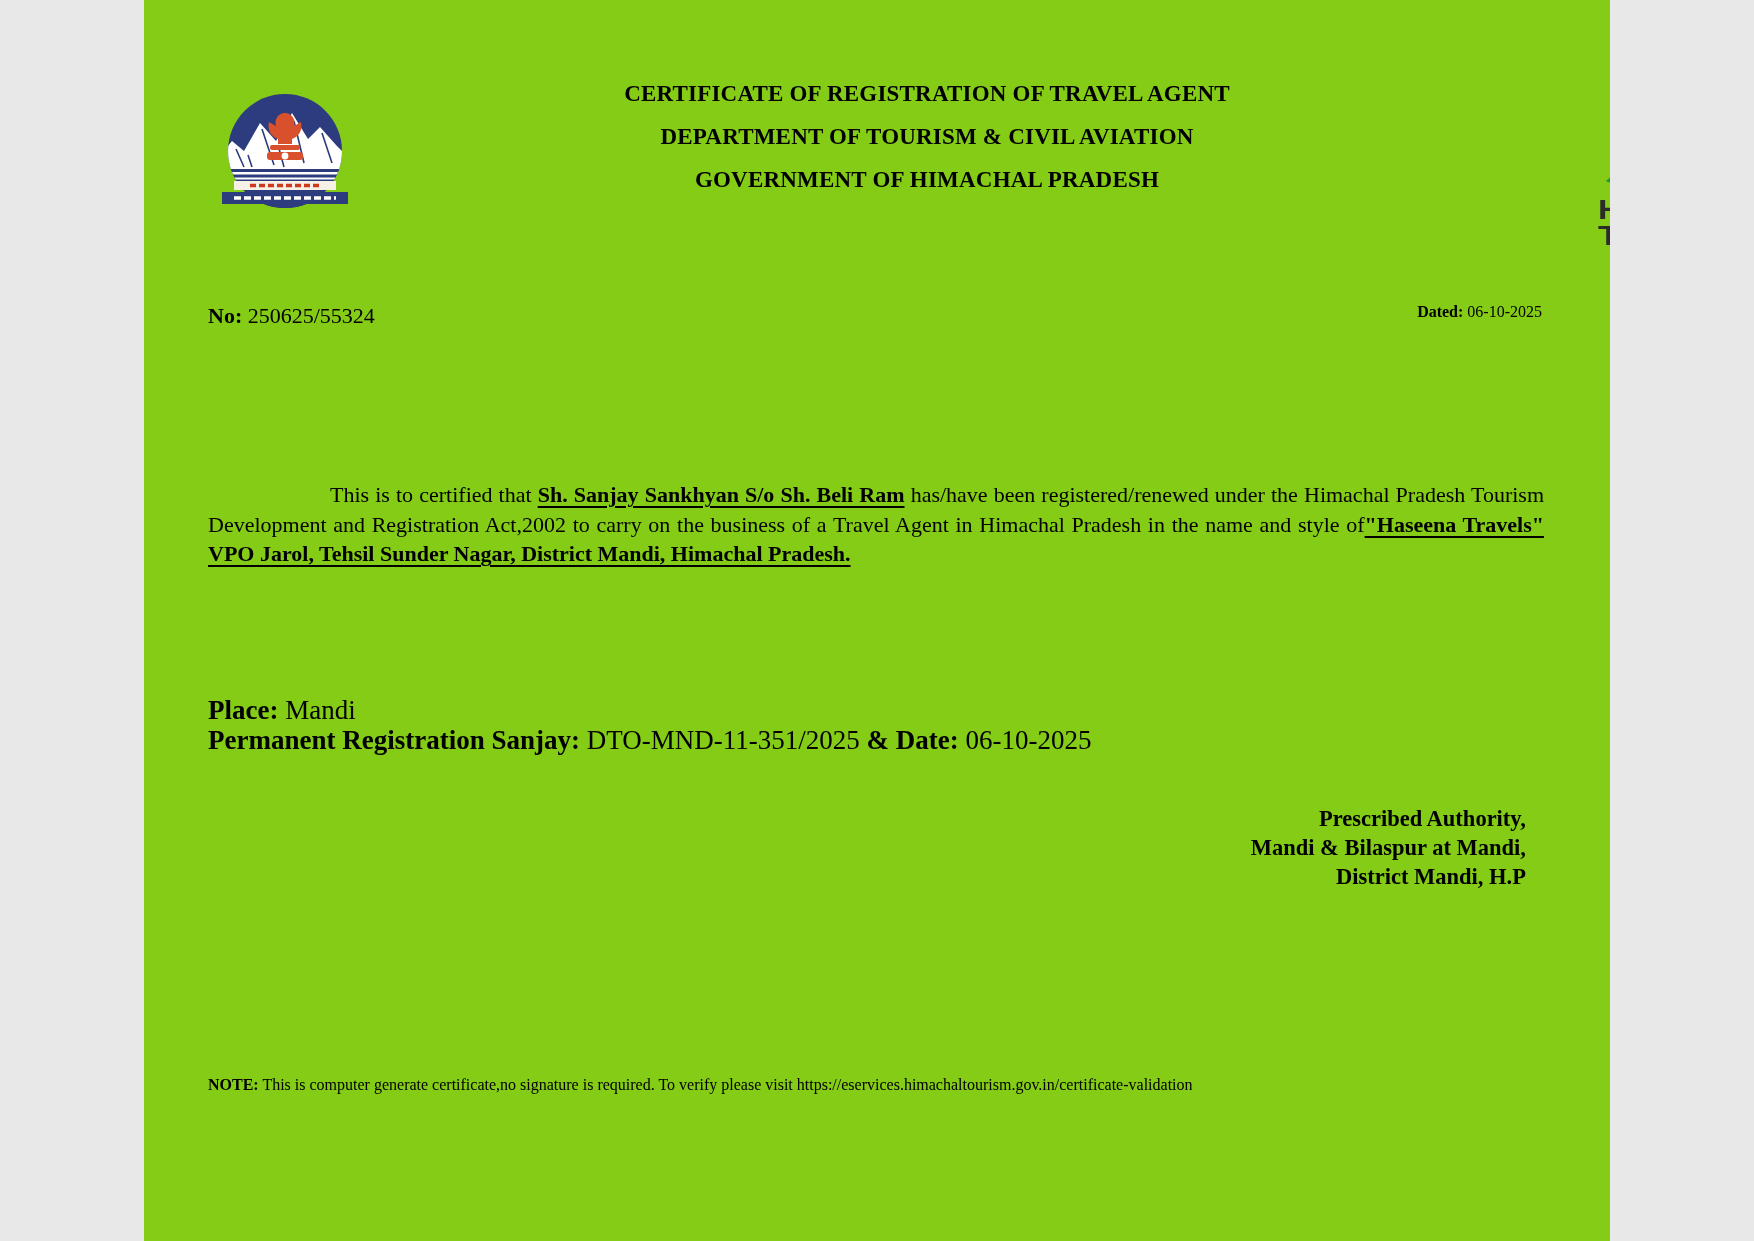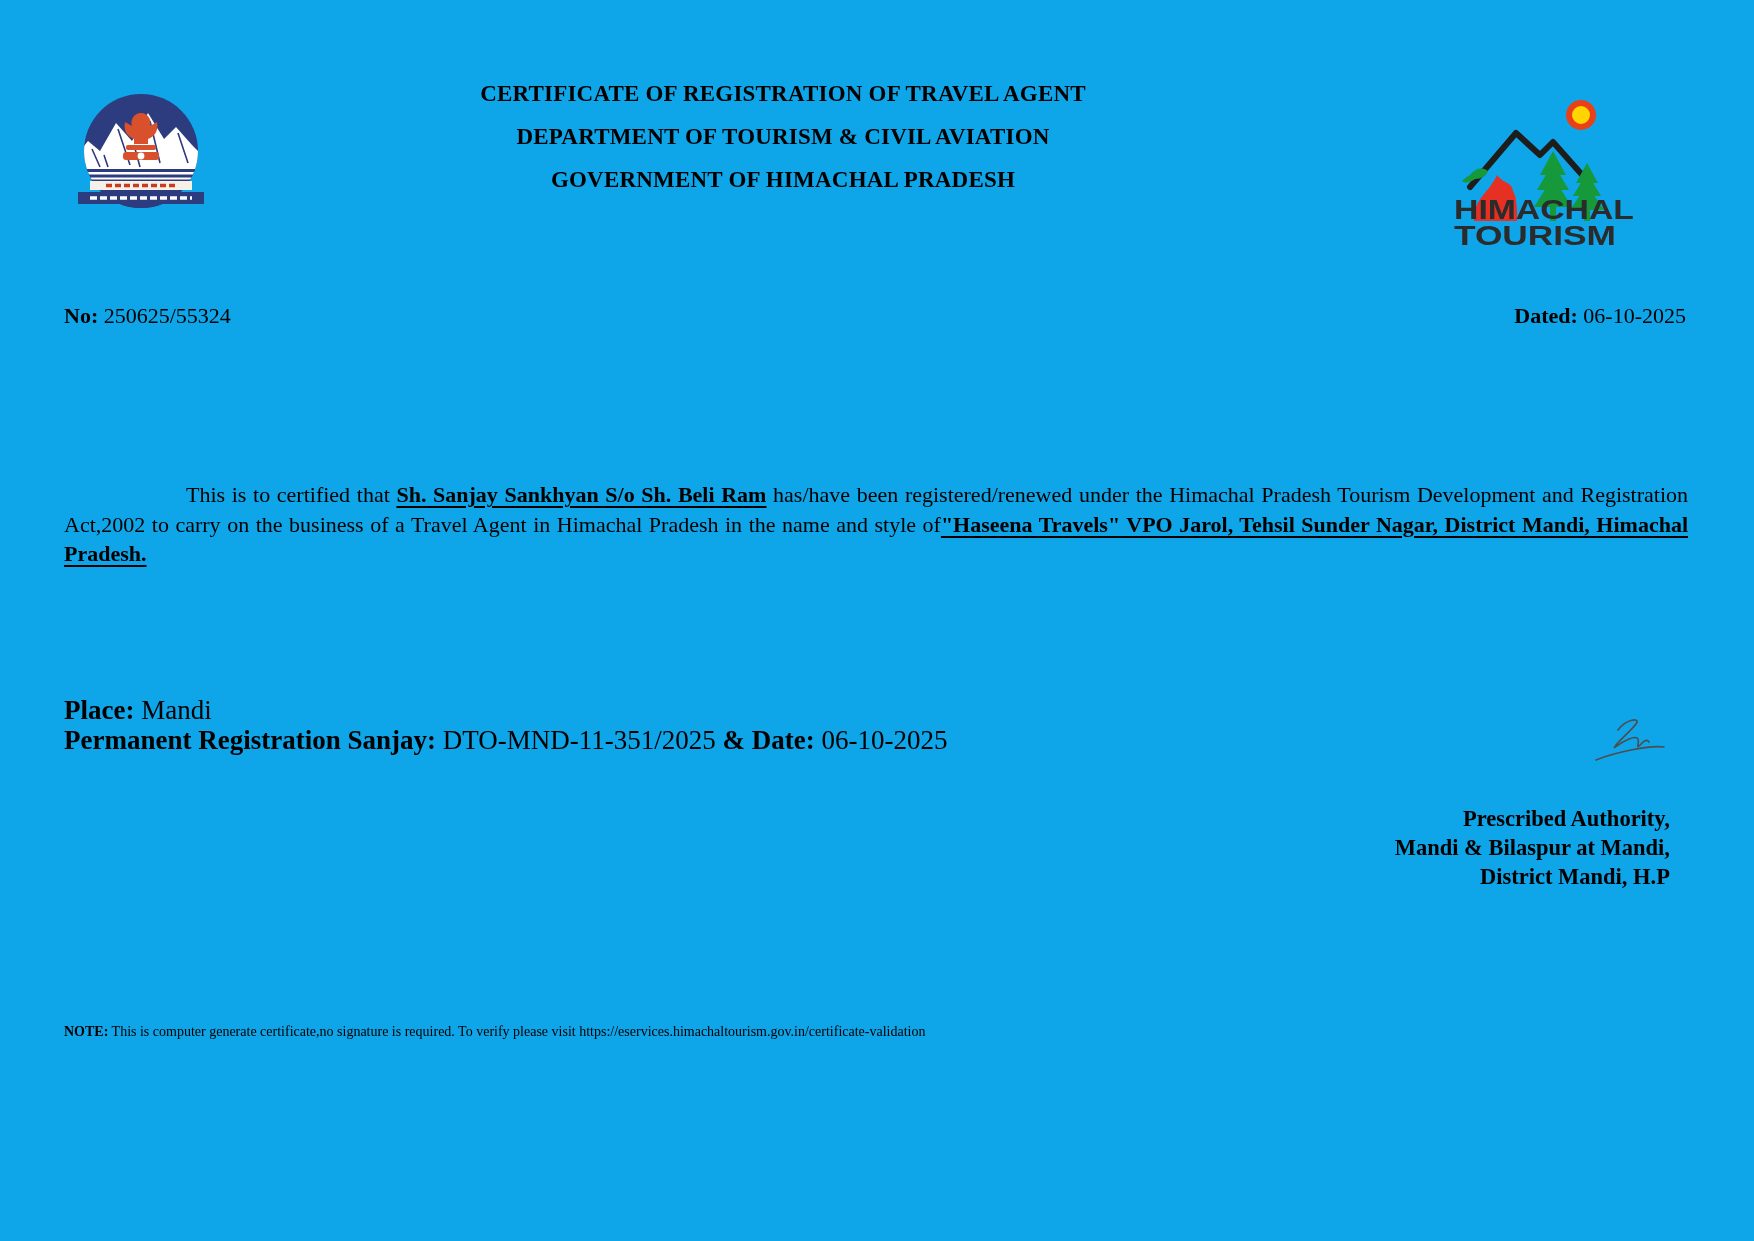--- a/index.html
+++ b/index.html
@@ -1,46 +1,46 @@
 <!DOCTYPE html>
 <html><head>
 <meta charset="utf-8">
 <style>
   html,body{margin:0;padding:0;background:#e8e8e8;}
   .page{
-    position:relative;width:1754px;height:1241px;background:#0ea5e9;
+    position:relative;width:1466px;height:1241px;background:#84cc16;
     font-family:"Liberation Serif",serif;color:#000;overflow:hidden;margin:0 auto;
   }
   .b{font-weight:bold;}
   .ul{text-decoration:underline;text-decoration-thickness:2px;text-underline-offset:4px;}
   
   .emblem{position:absolute;left:64px;top:93px;width:154px;height:120px;}
   .headings{
     position:absolute;left:210px;top:72px;width:1146px;text-align:center;
     font-weight:bold;font-size:23px;line-height:43px;letter-spacing:.2px;
   }
   .tourism{position:absolute;left:1452px;top:95px;width:190px;height:152px;}
   
   .no-line{position:absolute;left:64px;top:303px;font-size:22px;}
-  .dated-line{position:absolute;right:68px;top:303px;font-size:22px;}
+  .dated-line{position:absolute;right:68px;top:303px;font-size:16px;}
   
   .para{
     position:absolute;left:64px;right:66px;top:480px;
     font-size:22px;line-height:29.5px;text-align:justify;text-indent:122px;
   }
   
   .details{position:absolute;left:64px;top:696px;font-size:27px;line-height:29.5px;}
   
   .sig{position:absolute;left:1588px;top:712px;width:100px;height:62px;}
   .authority{
     position:absolute;right:84px;top:804px;text-align:right;
     font-size:22.5px;line-height:29px;font-weight:bold;font-family:Liberation Serif, serif;
   }
   
-  .note{position:absolute;left:64px;top:1024px;font-size:14px;}
+  .note{position:absolute;left:64px;top:1076px;font-size:16px;}
   svg text.logo-word{font-family:"Liberation Sans",sans-serif;font-weight:bold;fill:#2b2b2b;}
 </style>
 </head>
 <body>
 
 <div class="page">
 
   <div class="emblem">
     <svg width="154" height="120" viewBox="0 0 154 120" xmlns="http://www.w3.org/2000/svg">
       <defs>

